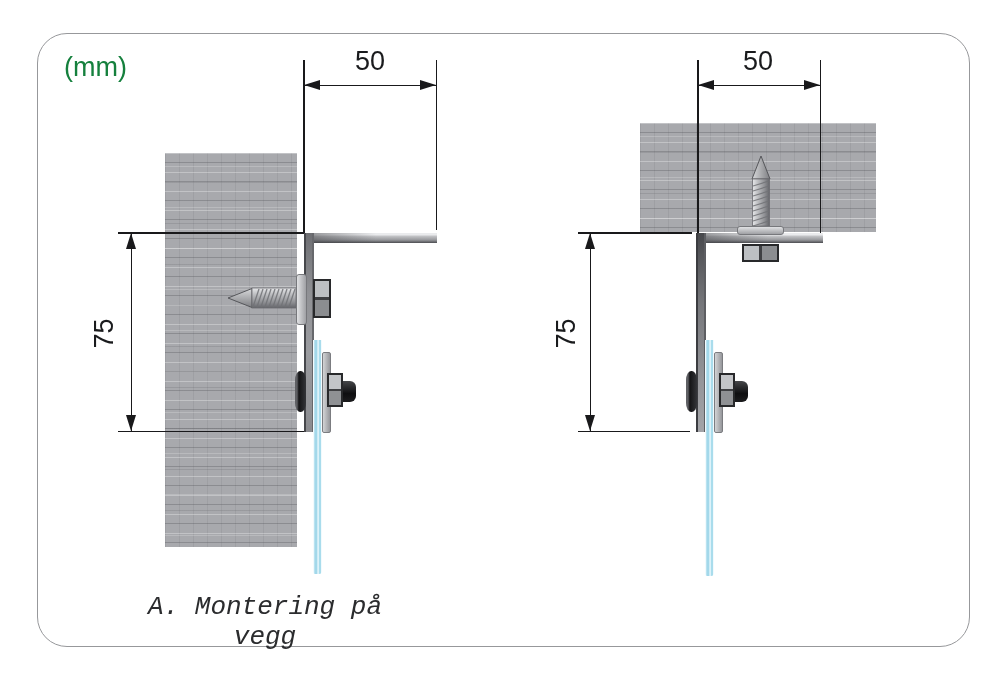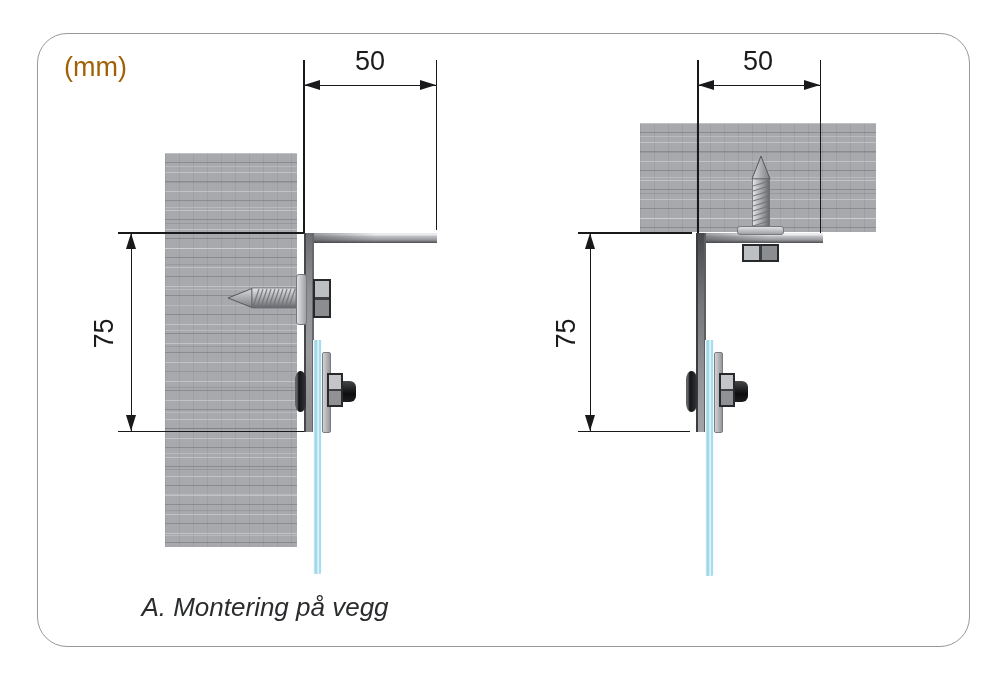--- a/index.html
+++ b/index.html
@@ -2,21 +2,21 @@
 <html><head>
 <meta charset="utf-8">
 <style>
   html,body{margin:0;padding:0;background:#ffffff;}
   #canvas{position:relative;width:1004px;height:691px;background:#ffffff;overflow:hidden;
           font-family:"Liberation Sans",sans-serif;}
   
   #panel{position:absolute;left:37px;top:33px;width:931px;height:612px;
          border:1.5px solid #97989b;border-radius:30px;background:#ffffff;}
   
-  #unit-label{position:absolute;left:64px;top:52px;font-size:27px;color:#a16207;}
+  #unit-label{position:absolute;left:64px;top:52px;font-size:27px;color:#15803d;}
   
   .texture{position:absolute;background-color:#a8a9ad;
     background-image:
       repeating-linear-gradient(180deg, rgba(255,255,255,.30) 0 1px, rgba(0,0,0,0) 1px 9px, rgba(80,81,86,.33) 9px 10px, rgba(0,0,0,0) 10px 19px),
       repeating-linear-gradient(180deg, rgba(0,0,0,0) 0 13px, rgba(255,255,255,.20) 13px 14px, rgba(0,0,0,0) 14px 29px, rgba(96,97,102,.22) 29px 30px, rgba(0,0,0,0) 30px 41px),
       repeating-linear-gradient(90deg, rgba(92,93,98,.13) 0 1px, rgba(0,0,0,0) 1px 14px);}
   #wallA{left:165px;top:153px;width:132px;height:394px;}
   #ceilB{left:640px;top:123px;width:236px;height:109px;z-index:1;}
   
   .line{position:absolute;background:#19191b;z-index:3;}
@@ -26,21 +26,21 @@
   .arr-left {border-width:5px 16px 5px 0;border-right-color:#19191b;}
   .arr-right{border-width:5px 0 5px 16px;border-left-color:#19191b;}
   .arr-up   {border-width:0 5px 16px 5px;border-bottom-color:#19191b;}
   .arr-down {border-width:16px 5px 0 5px;border-top-color:#19191b;}
   
   .dimlabel{position:absolute;font-size:27px;color:#1a1b1d;text-align:center;width:70px;z-index:3;}
   .rot{transform:rotate(-90deg);transform-origin:center center;}
   
   .caption{position:absolute;top:592px;width:310px;text-align:center;
            font-style:italic;font-size:26px;color:#2b2c2e;z-index:3;}
-  #captionA{left:110px;} #captionB{left:610px;}
+  #captionA{left:110px;font-family:Liberation Mono, monospace;} #captionB{left:610px;}
   
   .arm{position:absolute;height:10px;z-index:4;
     background:linear-gradient(90deg, rgba(64,65,69,.55) 0, rgba(64,65,69,0) 72px),
                linear-gradient(180deg,#eaebed 0 2px,#c4c5c8 30%,#96979b 70%,#5f6064 92%,#4b4c50 100%);}
   #armA{left:304px;top:233px;width:133px;}
   #armB{left:696px;top:233px;width:127px;}
   .leg{position:absolute;width:10px;z-index:4;}
   #legA{left:304px;top:233px;height:199px;
     background:linear-gradient(90deg,#46474b 0 2px,rgba(0,0,0,0) 2px 8px,#67686c 8px 10px),
                linear-gradient(180deg,#6d6e72 0,#909195 30%,#9b9ca0 60%,#8a8b8f 100%);}

